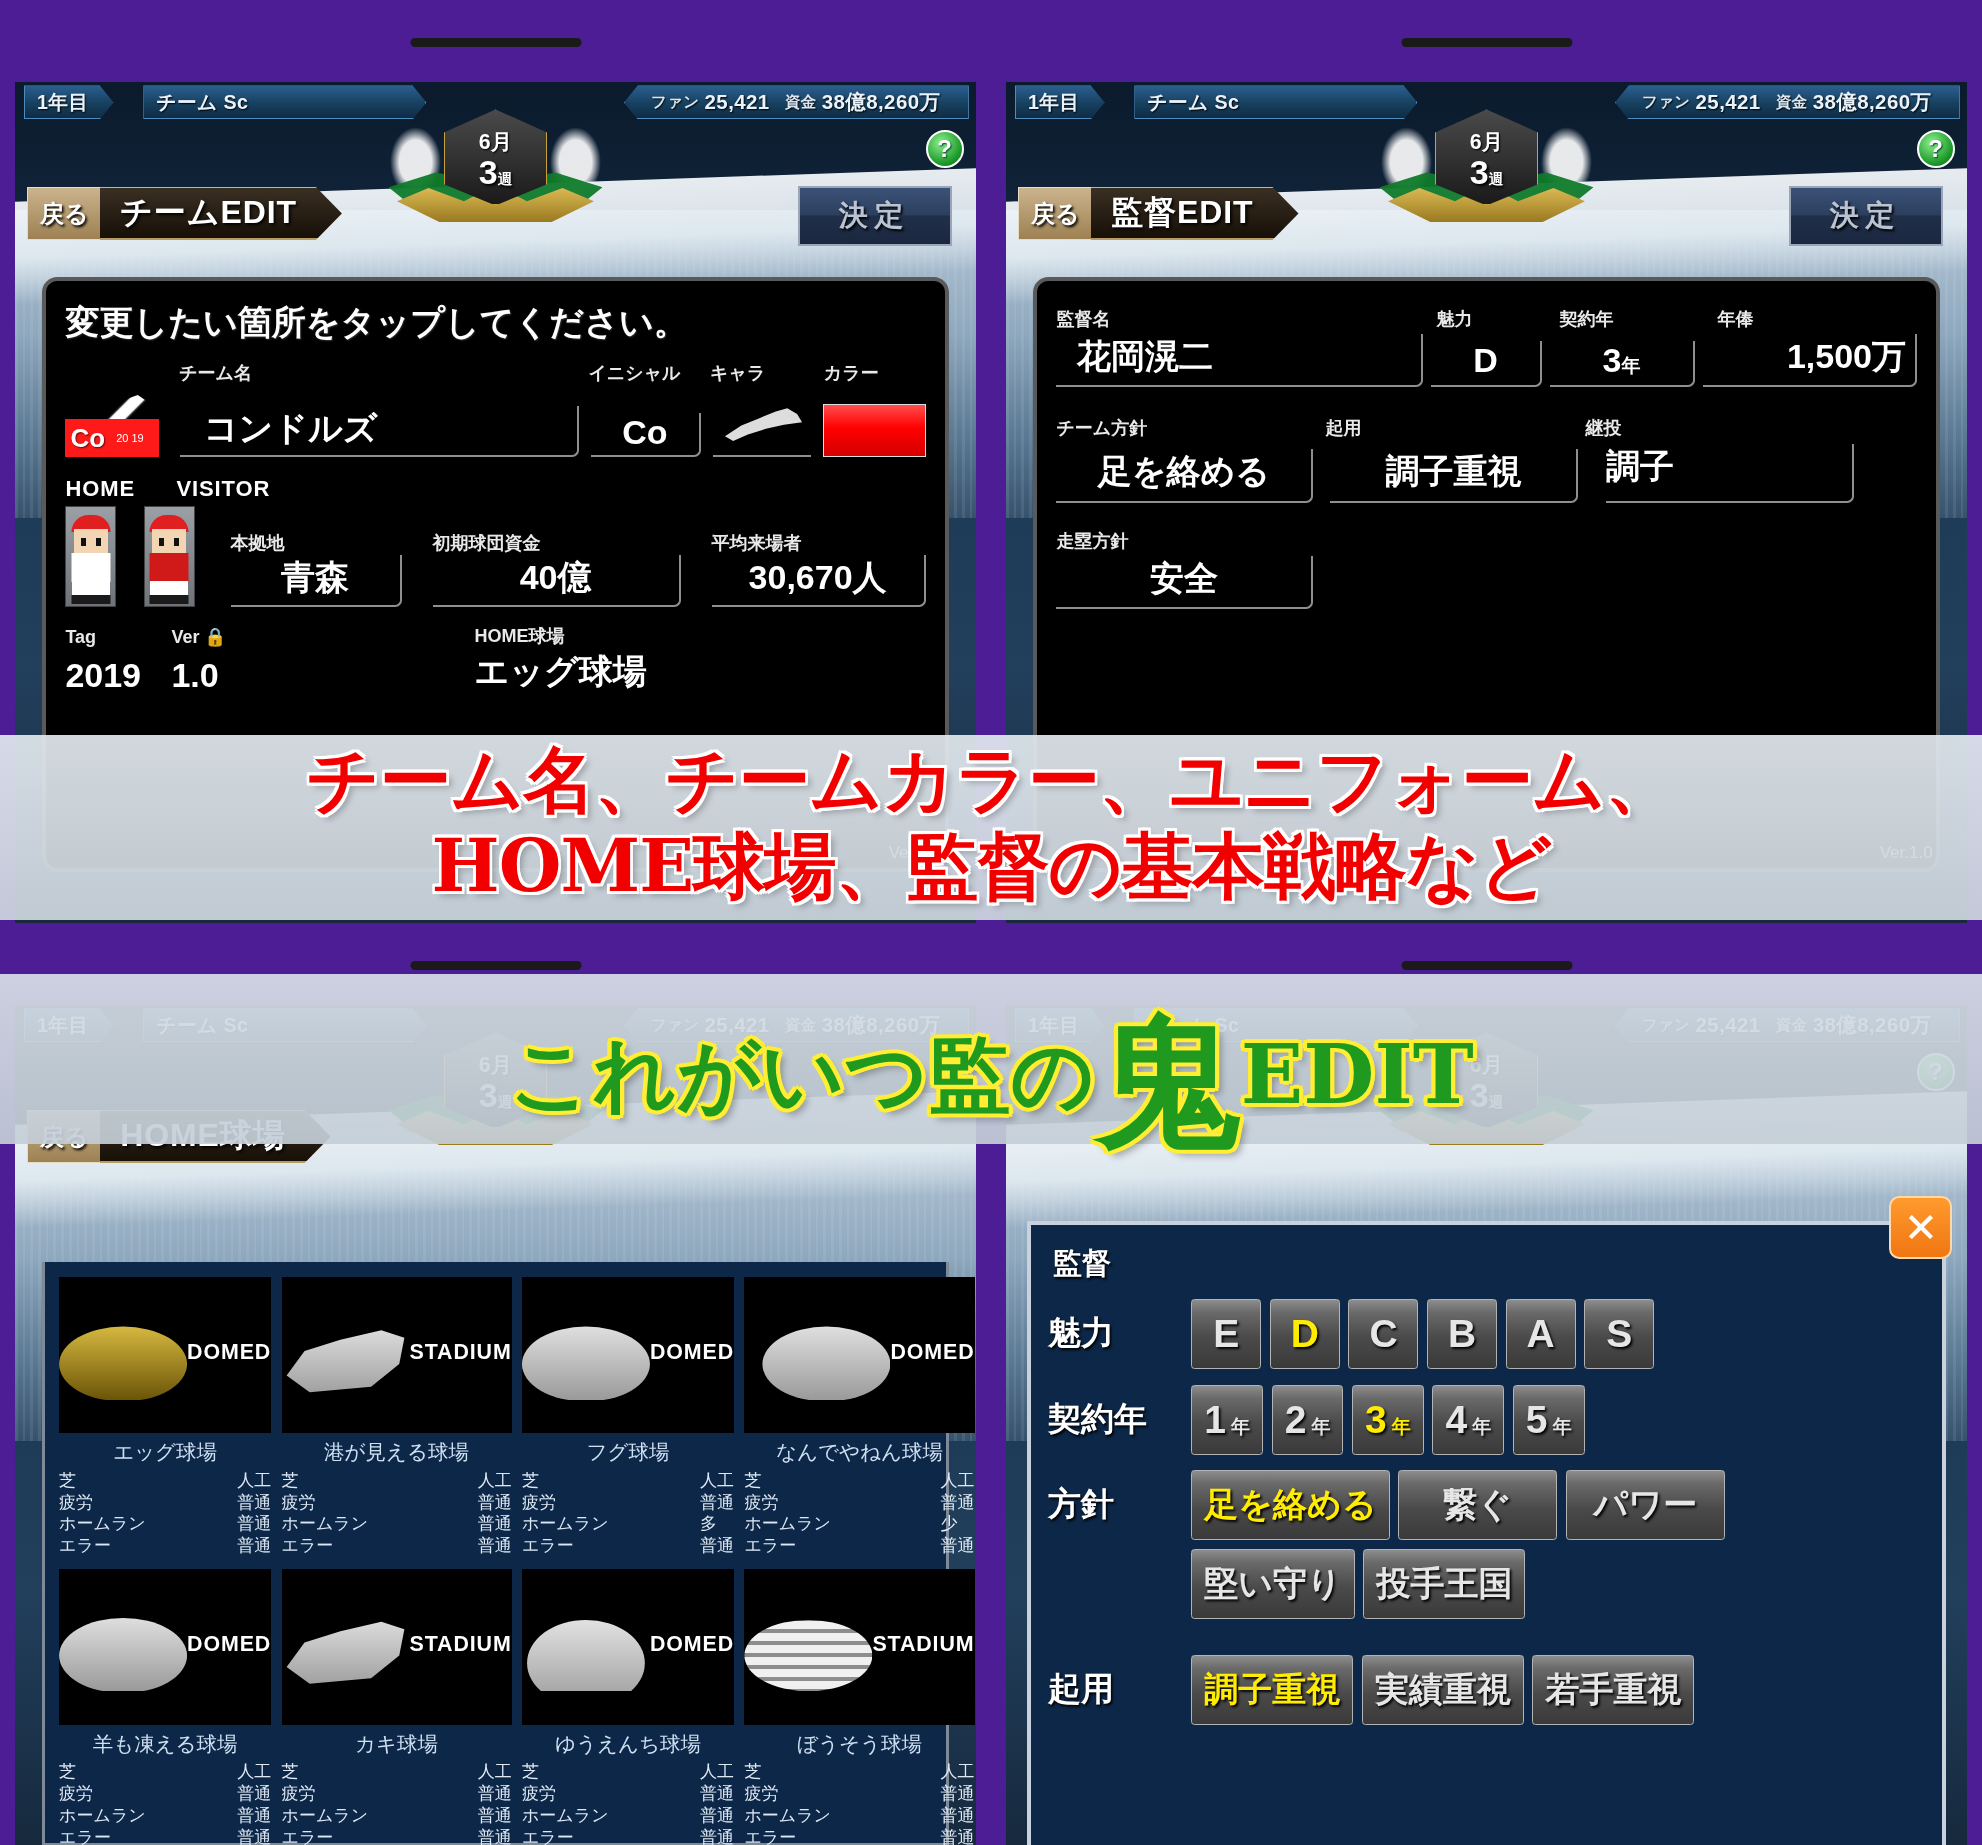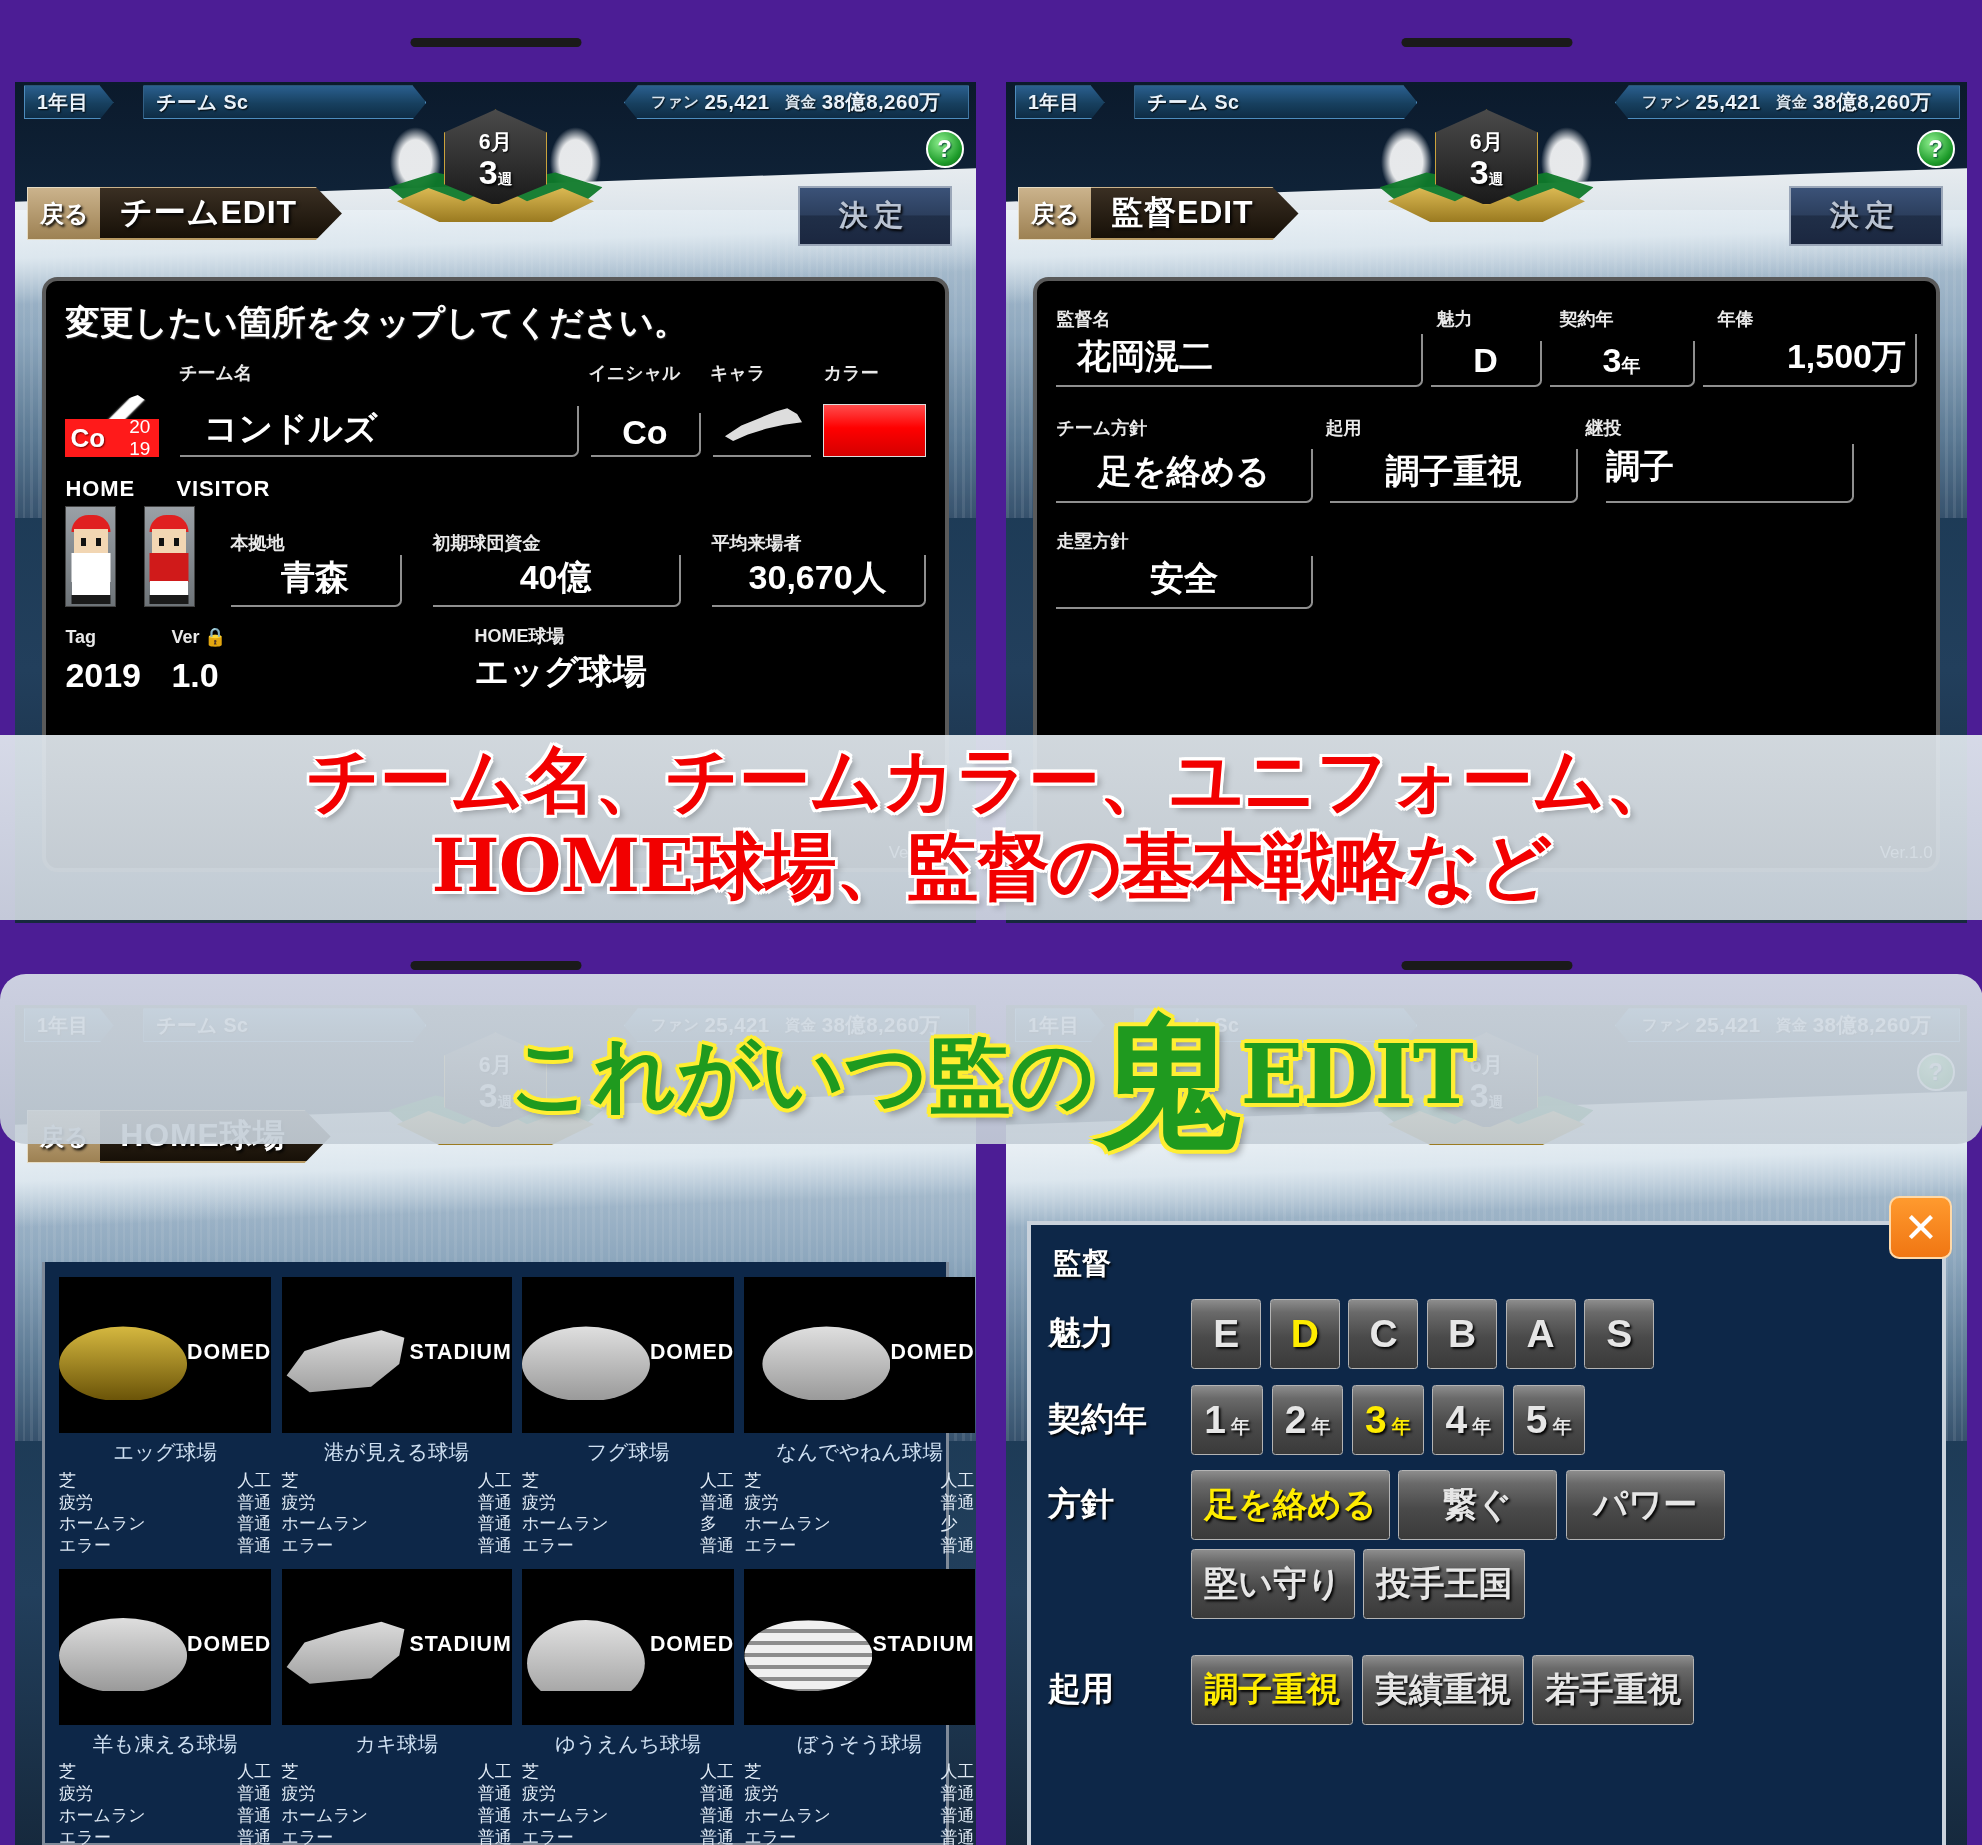--- a/index.html
+++ b/index.html
@@ -119,21 +119,21 @@
   .fieldlbl{ font-size:18px; font-weight:bold; color:#e9e9e9; }
   .fieldval{ font-size:34px; font-weight:bold; color:#fff; }
   .uline{ border-bottom:2.6px solid #8f8f8f; border-right:2.6px solid #8f8f8f; border-radius:0 0 6.8px 0;}
 
   .row{ display:flex; align-items:flex-end; gap:12px; }
 
   .teamicon{ position:relative; width:103px; height:67px; }
   .teamicon .red{ position:absolute; left:0; bottom:0; width:94px; height:38px; background:#ff1a1a;
      display:flex; align-items:center; }
   .teamicon .red b{ font-size:26px; color:#fff; margin-left:5.1px; text-shadow:0.9px 0.9px 1.7px #700;}
-  .teamicon .red i{ font-size:19px; font-style:normal; color:#fff; margin-left:24px;}
+  .teamicon .red i{ font-size:11px; font-style:normal; color:#fff; margin-left:11px;}
   .teamicon .bird{ position:absolute; left:15.4px; bottom:10.3px; width:77px; height:53px;
      background:linear-gradient(135deg, rgba(255,255,255,0) 40%, #fff 42%, #fff 52%, rgba(255,255,255,0) 54%);
      clip-path:polygon(6% 78%,28% 42%,44% 26%,62% 8%,74% 2%,84% 12%,96% 34%,80% 40%,60% 52%,40% 68%,22% 86%);
      filter:drop-shadow(0 0 0.9px #fff);}
 
   .colorswatch{ width:103px; height:53px; background:linear-gradient(180deg,#ff4d4d 0%,#ff0000 45%,#d40000 100%); border:1.7px solid #ddd;}
   .charbox{ width:99px; height:60px; border-bottom:2.6px solid #8f8f8f; position:relative;}
   .charbox .bird2{ position:absolute; left:8.6px; top:8.6px; width:82px;height:41px;
      background:#ddd;
      clip-path:polygon(4% 74%,24% 48%,46% 30%,66% 14%,80% 6%,92% 20%,98% 40%,76% 46%,54% 56%,32% 70%,14% 86%);}
@@ -192,21 +192,21 @@
   
   .banner1{ position:absolute; left:0; right:0; top:735px; height:185px; z-index:20;
      background:linear-gradient(180deg, rgba(225,232,238,.93), rgba(205,214,222,.93));}
   .banner1 .t{
      text-align:center; font-family:"DejaVu Serif","Liberation Serif",serif;
      font-weight:bold; color:#f20000; font-size:72px; line-height:1.12; letter-spacing:-0.9px;
      text-shadow: -2.6px -2.6px 0 #fff, 2.6px -2.6px 0 #fff, -2.6px 2.6px 0 #fff, 2.6px 2.6px 0 #fff,
                    0 -2.6px 0 #fff, 0 2.6px 0 #fff, -2.6px 0 0 #fff, 2.6px 0 0 #fff, 5.1px 5.1px 6.8px rgba(0,0,0,.25);
      padding-top:5.1px;}
   .banner2{ position:absolute; left:0; right:0; top:974px; height:170px; z-index:20;
-     background:linear-gradient(180deg, rgba(215,223,231,.92), rgba(196,206,215,.92));border-radius:26px;}
+     background:linear-gradient(180deg, rgba(215,223,231,.92), rgba(196,206,215,.92));}
   .banner2 .t{
      text-align:center; font-family:"DejaVu Serif","Liberation Serif",serif;
      font-weight:bold; color:#1f9a1f; font-size:82px; line-height:1.0; letter-spacing:0;
      text-shadow: -3.4px -3.4px 0 #ffee33, 3.4px -3.4px 0 #ffee33, -3.4px 3.4px 0 #ffee33, 3.4px 3.4px 0 #ffee33,
                    0 -4.3px 0 #ffee33, 0 4.3px 0 #ffee33, -4.3px 0 0 #ffee33, 4.3px 0 0 #ffee33, 6px 6px 7.7px rgba(0,0,0,.3);
      padding-top:34px; white-space:nowrap;}
   .banner2 .big{ font-size:146px; vertical-align:-29px; }
 </style>
 </head>
 <body>

